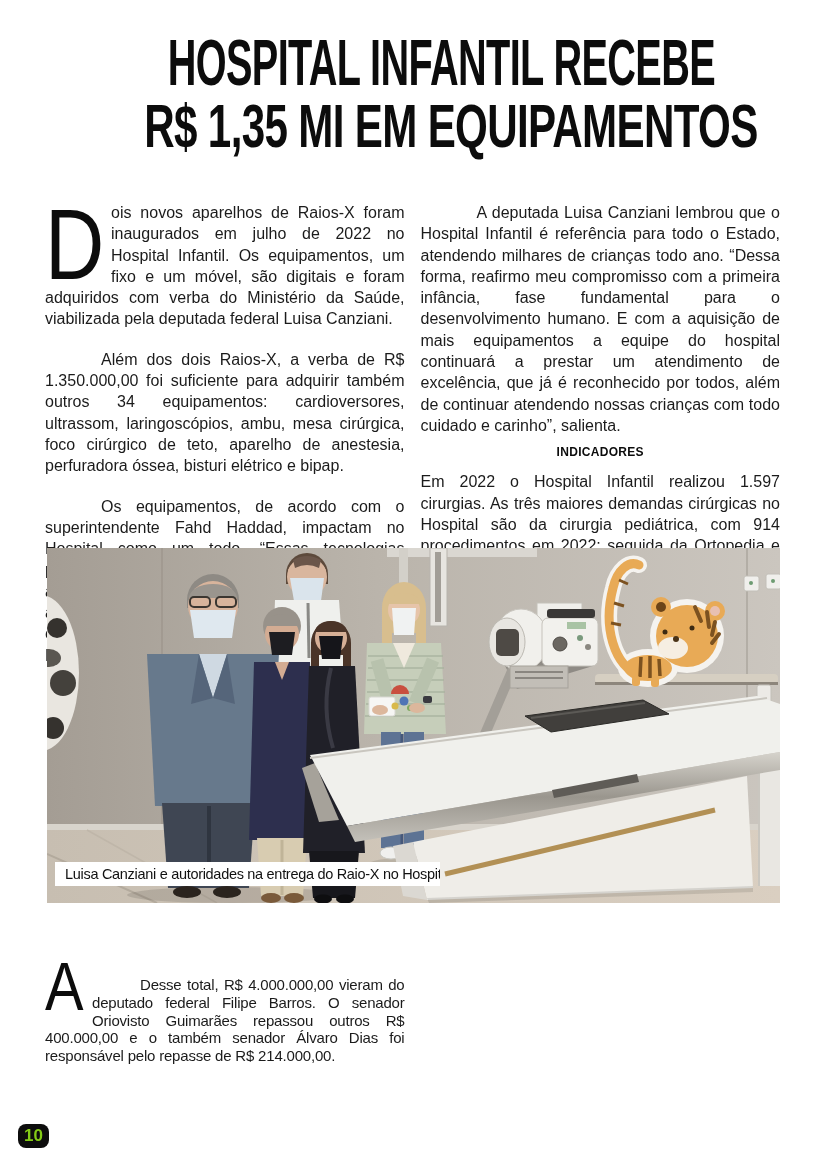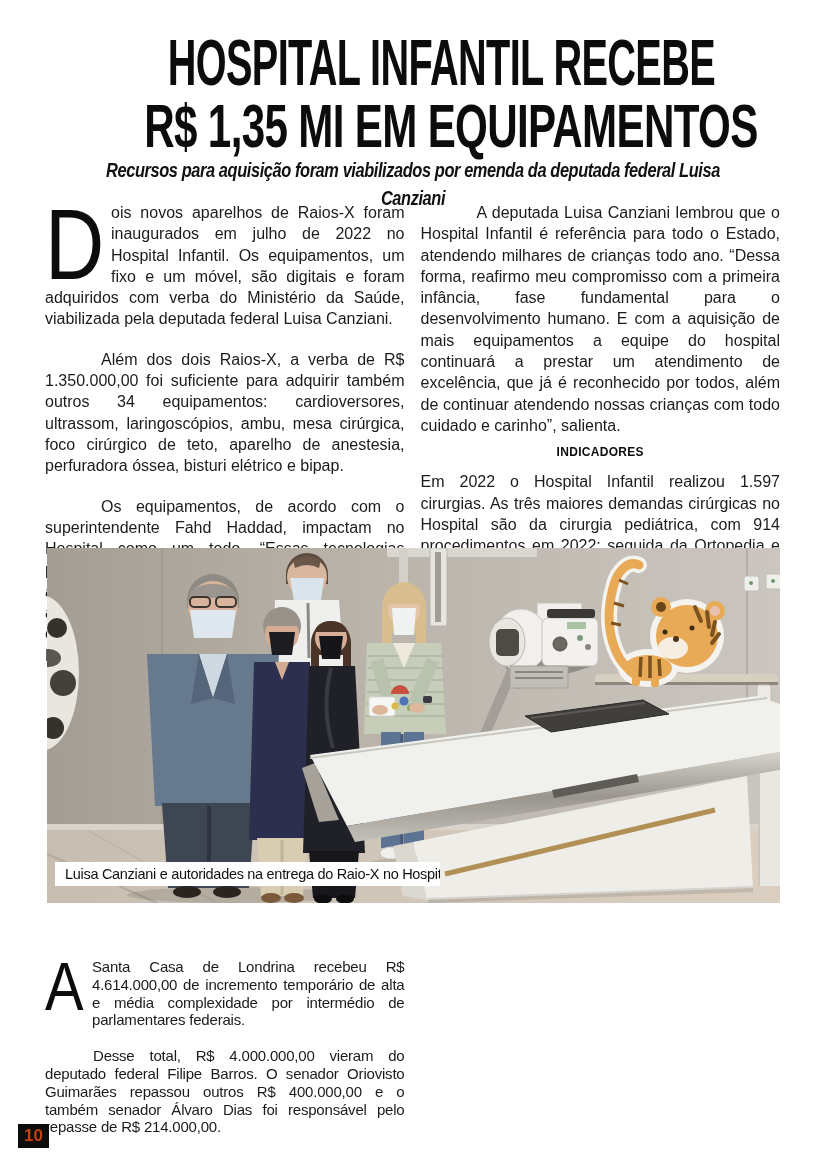--- a/index.html
+++ b/index.html
@@ -44,36 +44,33 @@
   
   .photo { position:absolute; top:548px; left:47px; width:733px; height:355px; background:#b6afa6; }
   .photo svg { display:block; width:733px; height:355px; }
   .caption-box {
     position:absolute; left:8px; top:314px; width:385px; height:24px; background:#ffffff;
     display:flex; align-items:center; padding:0 10px; font-size:14.5px; letter-spacing:-0.3px;
     color:#111; white-space:nowrap; overflow:hidden;
   }
   
   .pagenum { position:absolute; left:18px; top:1124px; width:31px; height:24px; background:#0d0d0d;
-             color:#c2410c; font-weight:bold; font-size:17px; display:flex; align-items:center;
-             justify-content:center; }
+             color:#84cc16; font-weight:bold; font-size:17px; display:flex; align-items:center;
+             justify-content:center;border-radius:8px; }
 </style>
 </head>
 <body>
 
 <div class="page">
 
   <div class="hl hl1">
     <span class="cond">HOSPITAL INFANTIL RECEBE</span>
   </div>
   <div class="hl hl2">
     <span class="cond">R$ 1,35 MI EM EQUIPAMENTOS</span>
-  </div>
-  <div class="subtitle">
-    <span class="cond2">Recursos para aquisição foram viabilizados por emenda da deputada federal Luisa Canziani</span>
   </div>
 
   <div class="cols cols1">
     <div class="col colL">
       <p><span class="dropcap1">D</span><span>ois novos aparelhos de Raios-X foram inaugurados em julho de 2022 no Hospital Infantil. Os equipamentos, um fixo e um móvel, são digitais e foram adquiridos com verba do Ministério da Saúde, viabilizada pela deputada federal Luisa Canziani.</span></p>
       <p class="ind1">Além dos dois Raios-X, a verba de R$ 1.350.000,00 foi suficiente para adquirir também outros 34 equipamentos: cardioversores, ultrassom, laringoscópios, ambu, mesa cirúrgica, foco cirúrgico de teto, aparelho de anestesia, perfuradora óssea, bisturi elétrico e bipap.</p>
       <p class="ind1">Os equipamentos, de acordo com o superintendente Fahd Haddad, impactam no Hospital como um todo. “Essas tecnologias possibilitam mais agilidade e segurança nos atendimentos de pronto-socorro e UTI, além de aumentar a capacidade cirúrgica, atendendo às crianças de Londrina e do Paraná”, ressalta Haddad.</p>
     </div>
     <div class="col colR">
       <p class="ind1 p1">A deputada Luisa Canziani lembrou que o Hospital Infantil é referência para todo o Estado, atendendo milhares de crianças todo ano. “Dessa forma, reafirmo meu compromisso com a primeira infância, fase fundamental para o desenvolvimento humano. E com a aquisição de mais equipamentos a equipe do hospital continuará a prestar um atendimento de excelência, que já é reconhecido por todos, além de continuar atendendo nossas crianças com todo cuidado e carinho”, salienta.</p>
@@ -281,21 +278,21 @@
         <line x1="398" y1="326" x2="668" y2="262" stroke="#b29055" stroke-width="5"></line>
         <polygon points="505,242 590,226 592,234 507,250" fill="#5f5c57"></polygon>
         <polygon points="380,350 706,338 706,344 382,355" fill="#3c372f" opacity="0.14"></polygon>
       </g>
     </svg>
     <figcaption class="caption-box">Luisa Canziani e autoridades na entrega do Raio-X no Hospital Infantil</figcaption>
   </figure>
 
   <div class="cols cols2">
     <div class="col">
-      <p><span class="dropcap2">A</span><span>Santa Casa de Londrina recebeu R$ 4.614.000,00 de incremento temporário de alta e média complexidade por intermédio de parlamentares federais.</span></p>
+      <p><span class="dropcap2">A</span></p>
       <p class="ind2">Desse total, R$ 4.000.000,00 vieram do deputado federal Filipe Barros. O senador Oriovisto Guimarães repassou outros R$ 400.000,00 e o também senador Álvaro Dias foi responsável pelo repasse de R$ 214.000,00.</p>
     </div>
     <div class="col">
     </div>
   </div>
 
   <div class="pagenum">10</div>
 </div>
 
 </body></html>

